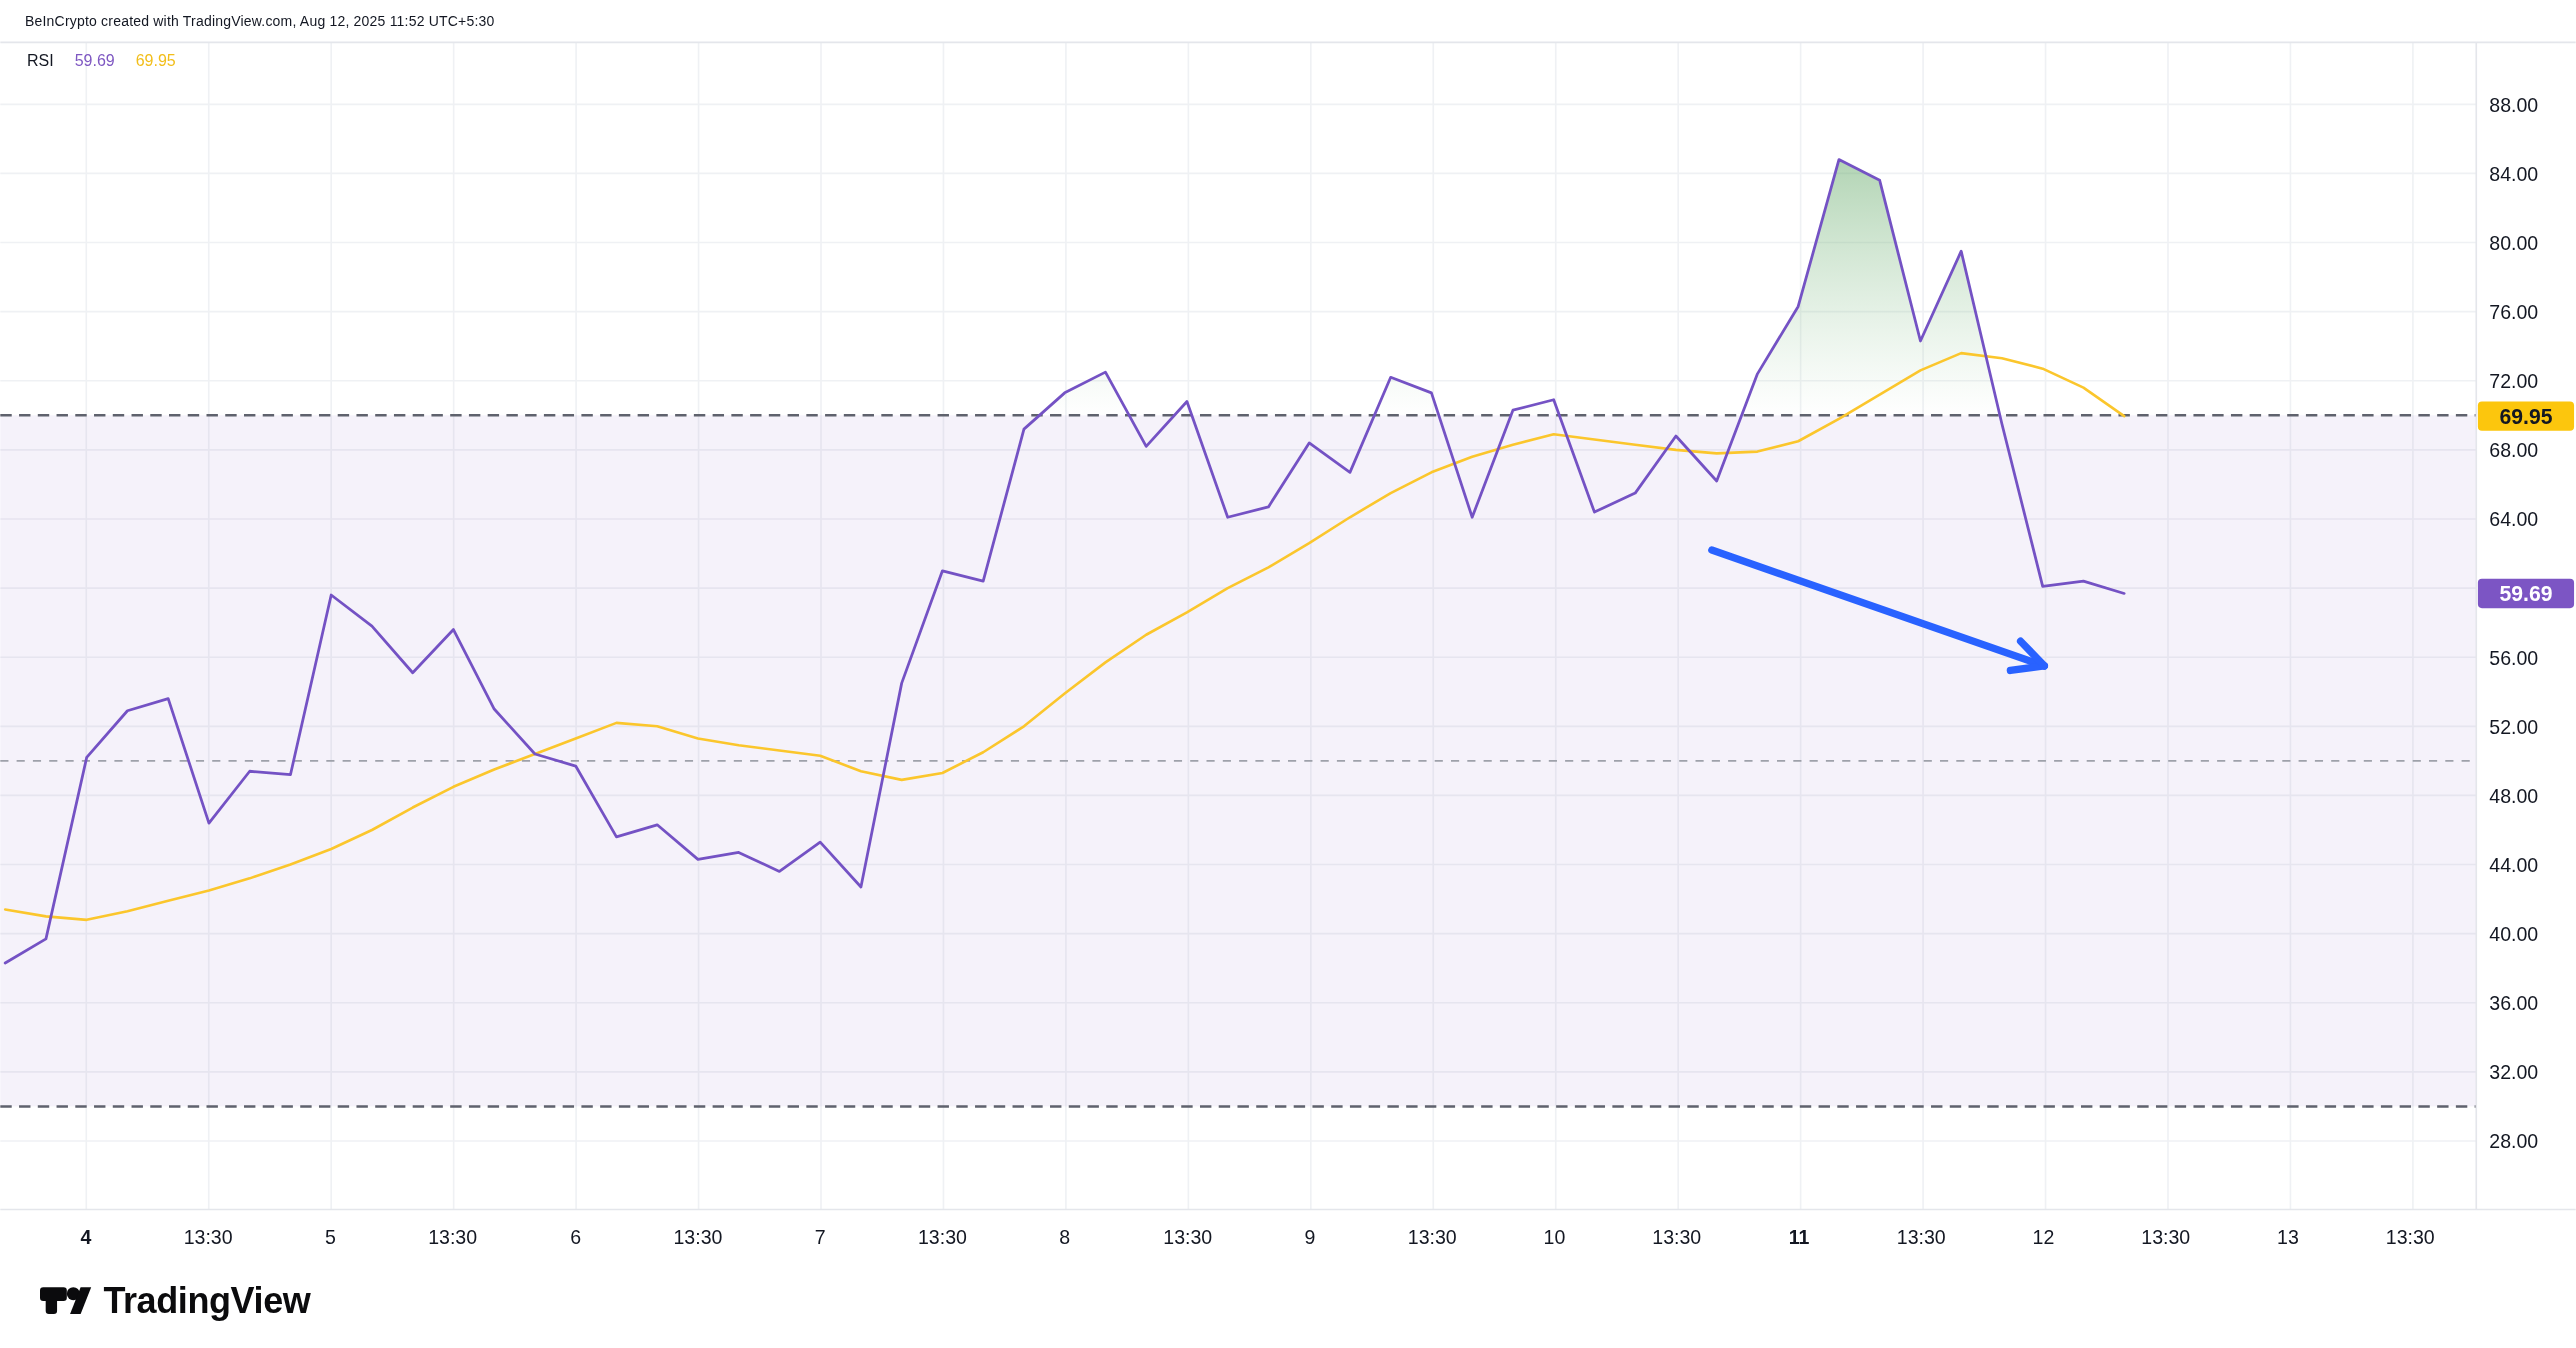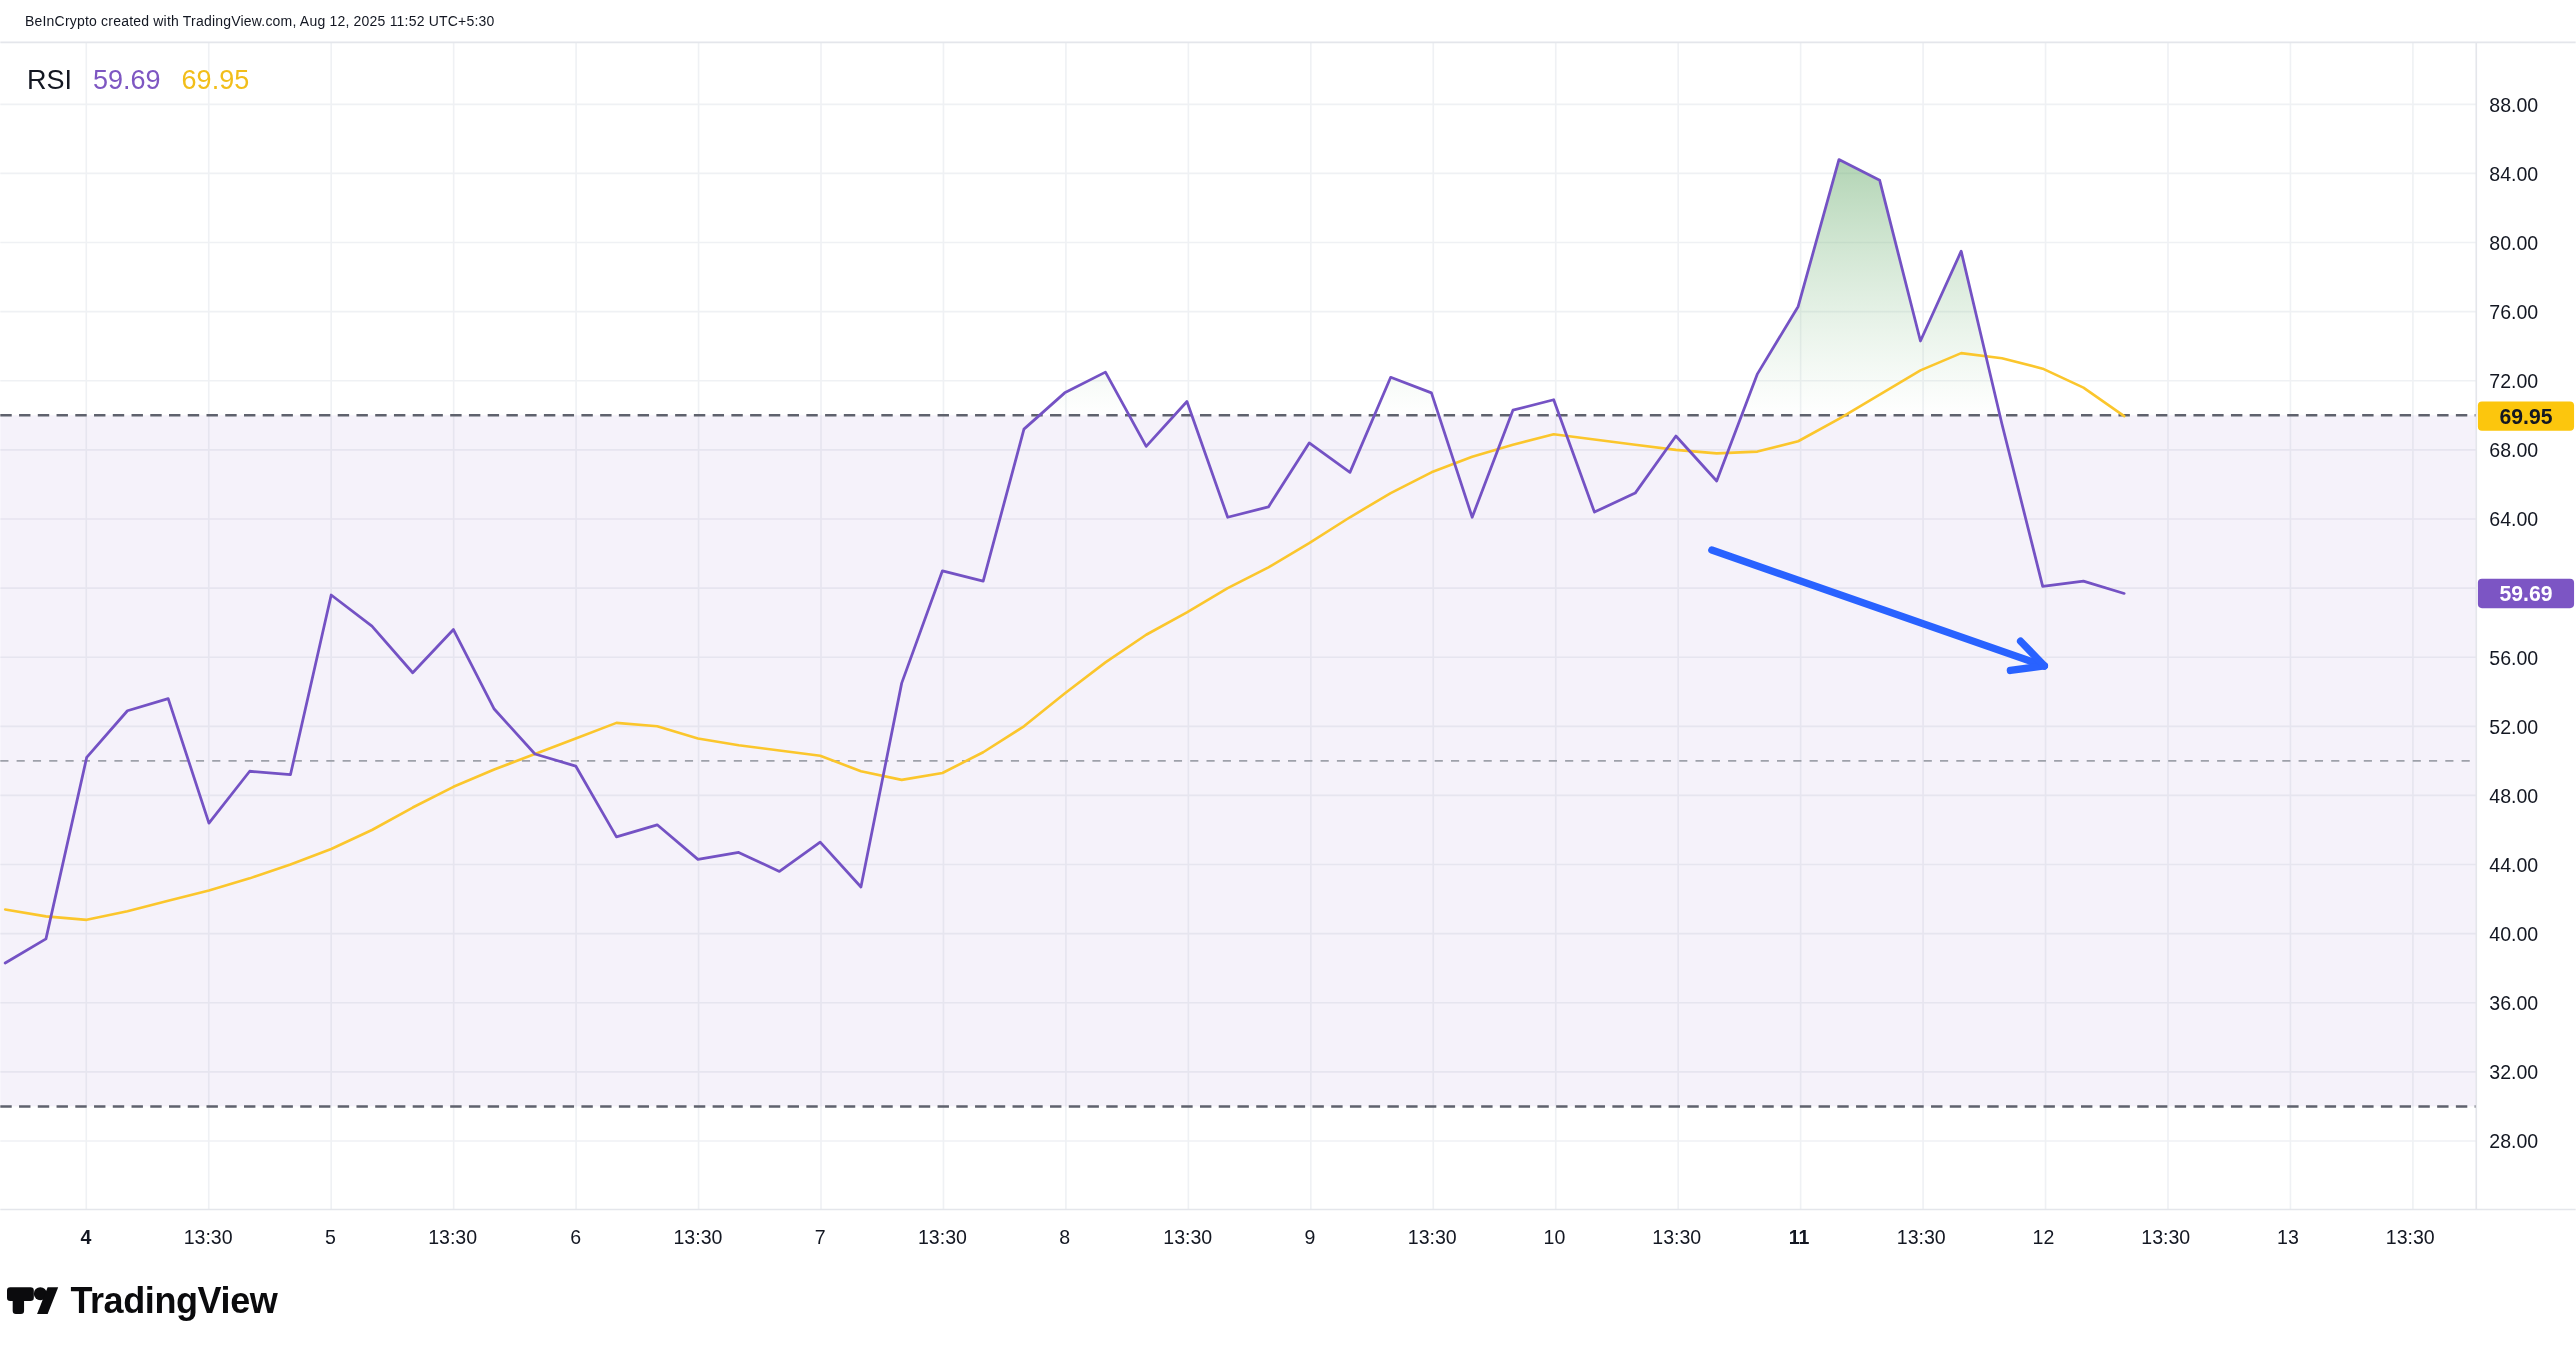--- a/index.html
+++ b/index.html
@@ -1,24 +1,24 @@
 <!DOCTYPE html>
 <html style="font-size:13px"><head>
 <meta charset="utf-8">
 <style>
   html,body{margin:0;padding:0;background:#ffffff;width:2576px;height:1348px;overflow:hidden;
     font-family:"Liberation Sans","DejaVu Sans",sans-serif;-webkit-font-smoothing:antialiased;}
   #app{position:relative;width:2576px;height:1348px;background:#fff;}
   .title{position:absolute;left:25px;top:13px;font-size:14px;font-weight:400;color:#131722;letter-spacing:0.2px;}
-  .legend{position:absolute;left:27px;top:65px;display:flex;align-items:center;gap:21px;font-size:27px;font-weight:500;}
+  .legend{position:absolute;left:27px;top:52px;display:flex;align-items:center;gap:21px;font-size:16px;font-weight:500;}
   .legend .ind{color:#131722;}
   .legend .rsi-val{color:#7E57C2;}
   .legend .ma-val{color:#F2BE1A;}
   svg text{font-family:"Liberation Sans","DejaVu Sans",sans-serif;}
-  .brand{position:absolute;left:7px;top:1280px;display:flex;align-items:center;gap:11.4px;justify-content:center;}
+  .brand{position:absolute;left:40px;top:1280px;display:flex;align-items:center;gap:11.4px;justify-content:center;}
   .brand .word{font-size:36px;font-weight:800;color:#0b0b0d;letter-spacing:-0.4px;}
 </style>
 </head>
 <body>
 
 <div id="app">
 
   <svg id="chart" width="2576" height="1348" viewBox="0 0 3160 1654">
       <defs>
         <linearGradient id="gfill" gradientUnits="userSpaceOnUse" x1="0" y1="181" x2="0" y2="511.59999999999997">

